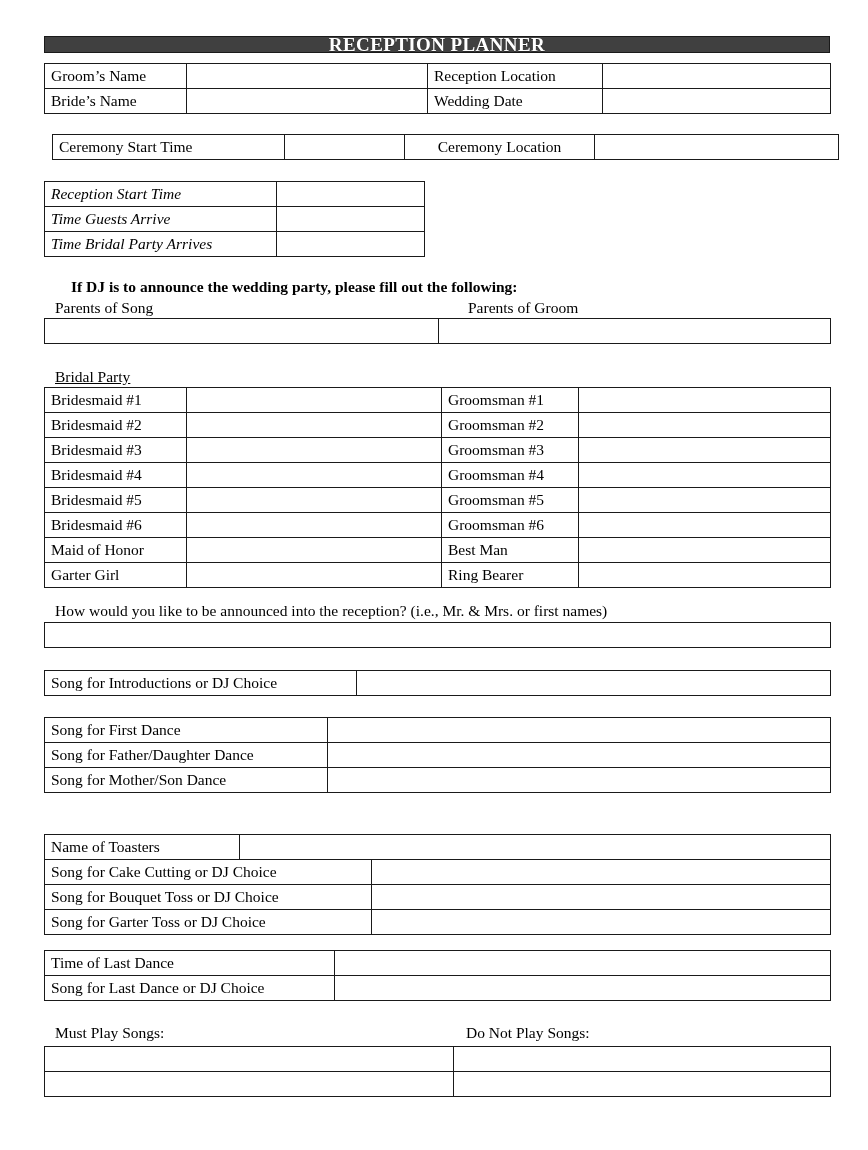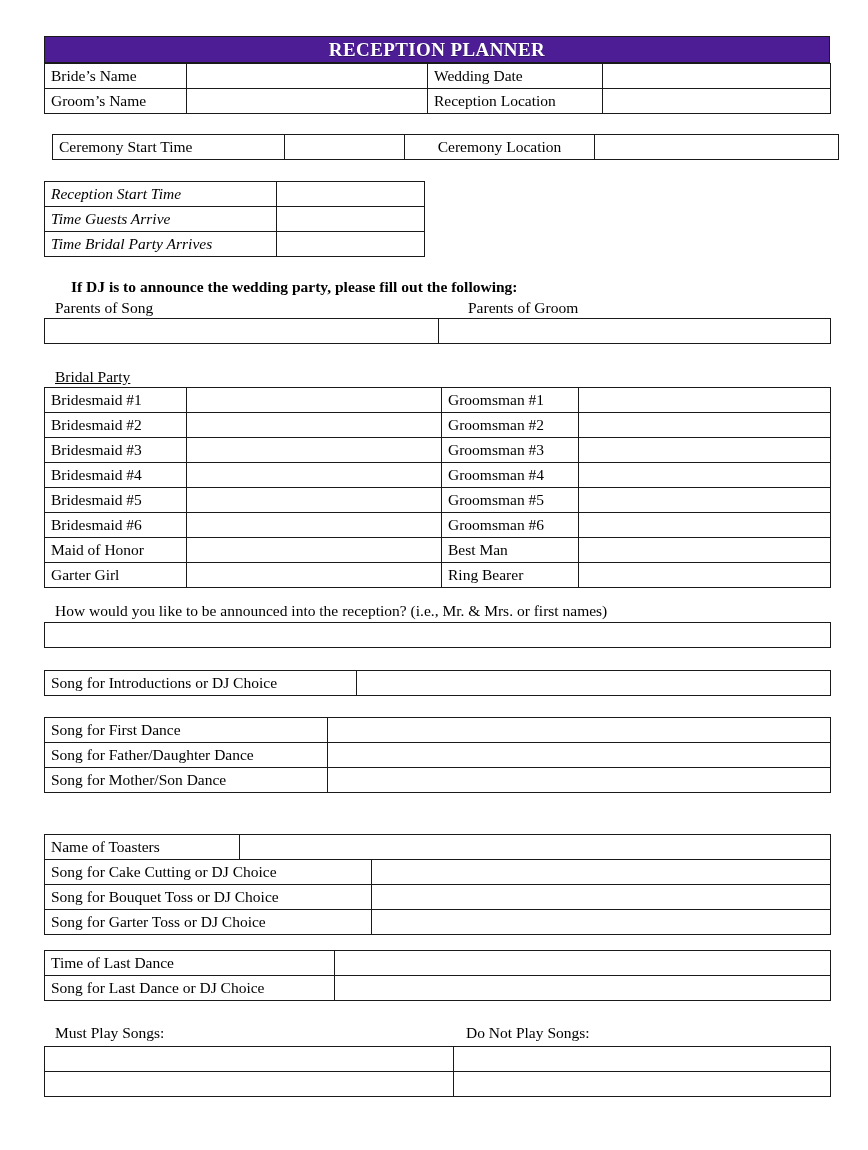--- a/index.html
+++ b/index.html
@@ -42,22 +42,22 @@
   }
   td.shaded { background: #bed2ea; }
   td.blank  { padding: 0; }
 
   
   .banner {
     position: absolute;
     left: 44px;
     top: 36px;
     width: 786px;
-    height: 27px;
-    background: #4c1d95;
+    height: 17px;
+    background: #404040;
     border: 1.3px solid #1a1a1a;
     box-sizing: border-box;
     color: #ffffff;
     font-weight: bold;
     font-size: 19px;
     letter-spacing: 0.4px;
     display: flex;
     align-items: center;
     justify-content: center;
     text-shadow: 0 1px 0 rgba(0,0,0,0.35);
@@ -103,30 +103,30 @@
 
   <table class="grid" id="tbl-names">
     <colgroup>
       <col style="width:142px">
         <col style="width:241px">
       <col style="width:175px">
         <col style="width:228px">
     </colgroup>
     <tbody>
       <tr class="tall">
+        <td class="shaded">Groom’s Name</td>
+        <td class="shaded blank"></td>
+        <td class="shaded">Reception Location</td>
+        <td class="shaded blank"></td>
+      </tr>
+      <tr class="tall">
         <td>Bride’s Name</td>
         <td class="blank"></td>
         <td>Wedding Date</td>
         <td class="blank"></td>
-      </tr>
-      <tr class="tall">
-        <td class="shaded">Groom’s Name</td>
-        <td class="shaded blank"></td>
-        <td class="shaded">Reception Location</td>
-        <td class="shaded blank"></td>
       </tr>
     </tbody>
   </table>
 
   <table class="grid" id="tbl-ceremony">
     <colgroup>
       <col style="width:232px">
         <col style="width:120px">
       <col style="width:190px">
         <col style="width:244px">

